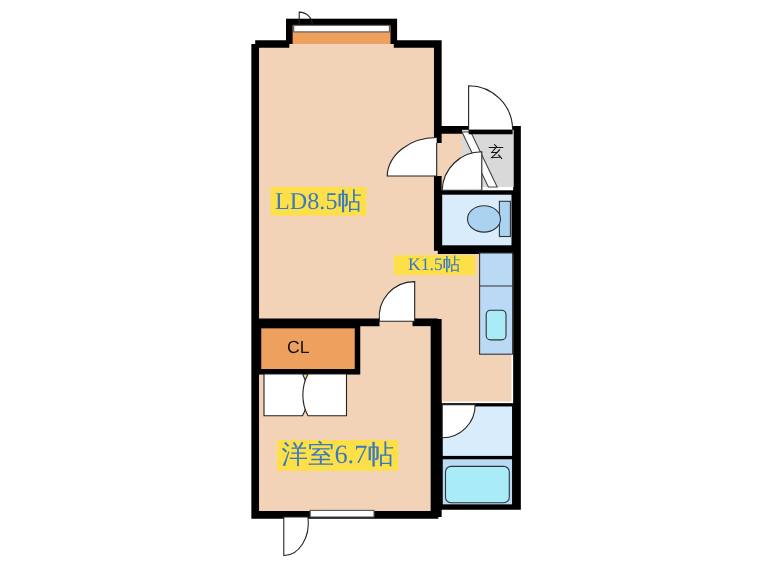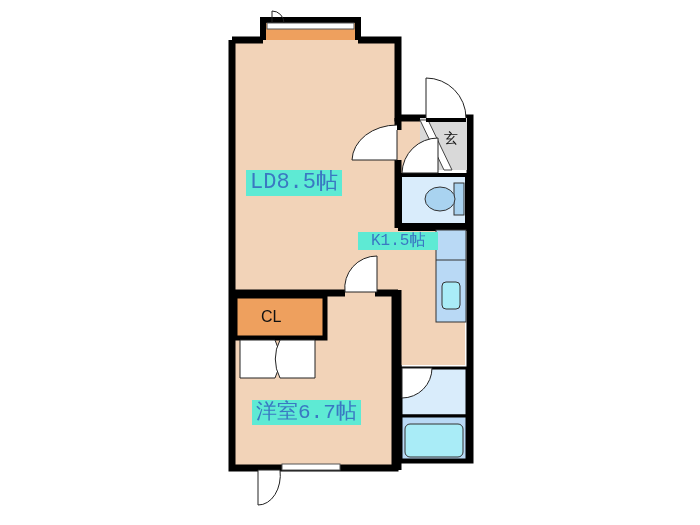--- a/index.html
+++ b/index.html
@@ -1,25 +1,25 @@
 <!DOCTYPE html>
 <html><head>
 <meta charset="utf-8">
 <style>
   html, body { margin: 0; padding: 0; background: #ffffff; }
   body { width: 700px; height: 525px; position: relative; overflow: hidden; font-family: "Liberation Sans", sans-serif; }
   .plan { position: absolute; left: 0; top: 0; width: 700px; height: 525px; }
   .label {
-    position: absolute; background: #5eead4; color: #3a78c2;
-    font-family: Liberation Mono, monospace;
+    position: absolute; background: #fde047; color: #3a78c2;
+    font-family: Liberation Serif, serif;
     white-space: nowrap; line-height: 1; padding: 2px 4px;
   }
   .label-ld { left: 246px; top: 170px; font-size: 22px; }
   .label-k { left: 358px; top: 232px; font-size: 16px; padding: 1px 13px; }
-  .label-yo { left: 252px; top: 400px; font-size: 21px; }
+  .label-yo { left: 252px; top: 400px; font-size: 24px; }
   .cl-label { position: absolute; left: 261px; top: 308px; font-size: 16px; color: #111; }
   .gen-label { position: absolute; left: 444px; top: 130px; font-size: 14px; color: #111; font-family: "DejaVu Sans", sans-serif; }
 </style>
 </head>
 <body>
 
 <svg class="plan" viewBox="0 0 700 525" xmlns="http://www.w3.org/2000/svg">
 
   <rect x="263" y="20" width="95" height="26" fill="#eea05e" stroke="#000" stroke-width="6"></rect>
   <rect x="267" y="23" width="87" height="6" fill="#fff" stroke="#555" stroke-width="1"></rect>

